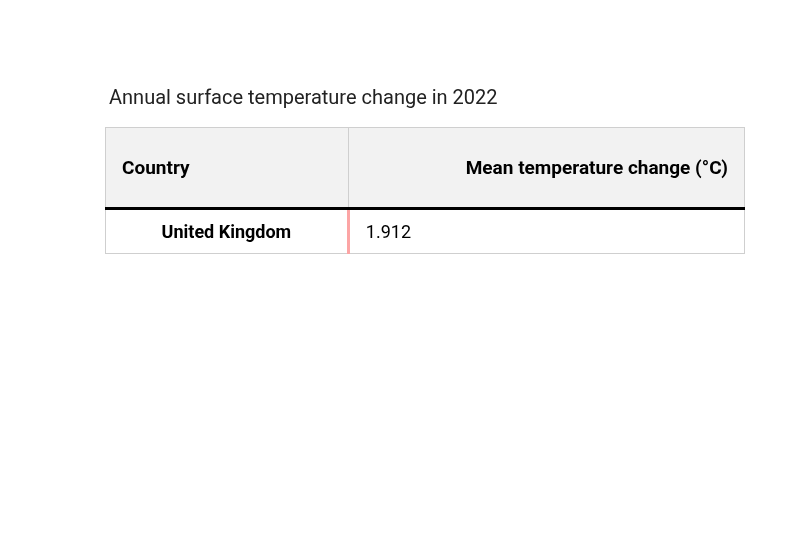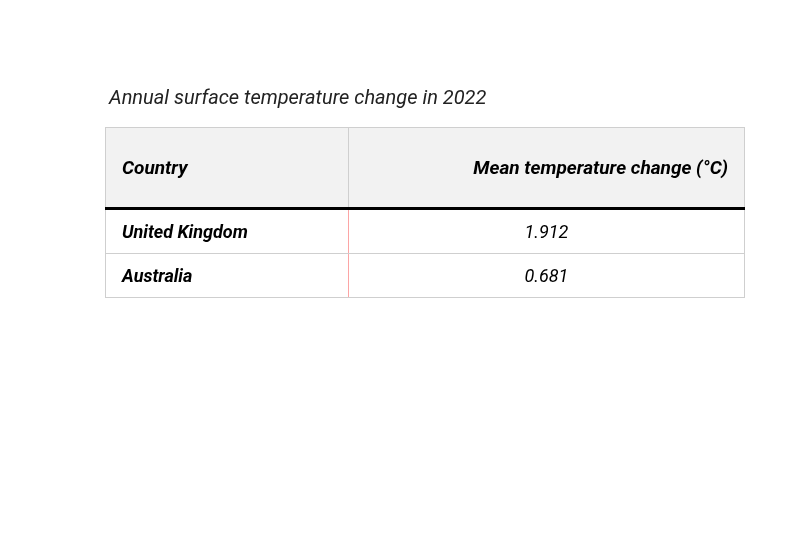--- a/index.html
+++ b/index.html
@@ -1,19 +1,18 @@
 <!DOCTYPE html>
 <html><head>
   <meta charset="utf-8">
   <style>
     * {
       margin: 15px;
       padding: 0;
       box-sizing: border-box;
-      font-style: italic;
     }
     body {
       font-family: -apple-system, BlinkMacSystemFont, "Segoe UI", Roboto, Helvetica, Arial, sans-serif;
       background: #ffffff;
       width: 800px;
       height: 560px;
       padding: 40px 60px;
     }
     .title {
       font-size: 20px;
@@ -45,27 +44,27 @@
       text-align: right;
       border-right: 1px solid #cfcfcf;
     }
     tbody td {
       padding: 11px 16px;
       font-size: 18px;
       border-bottom: 1px solid #cfcfcf;
     }
     tbody td:first-child {
       font-weight: 700;
-      text-align: left;
+      text-align: center;
       border-left: 1px solid #cfcfcf;
-      border-right: 1px solid #fca5a5;
+      border-right: 3px solid #fca5a5;
       color: #000;
     }
     tbody td:last-child {
-      text-align: center;
+      text-align: left;
       border-right: 1px solid #cfcfcf;
       color: #000;
       font-weight: 400;
     }
     tbody tr.summary td {
       background: #f2f2f2;
       border-bottom: 3px solid #000;
     }
   </style>
 </head>
@@ -78,18 +77,14 @@
     <tr>
       <th>Country</th>
       <th>Mean temperature change (°C)</th>
     </tr>
   </thead>
   <tbody>
     <tr>
       <td>United Kingdom</td>
       <td>1.912</td>
     </tr>
-    <tr>
-      <td>Australia</td>
-      <td>0.681</td>
-    </tr>
   </tbody>
 </table>
 
 </body></html>

